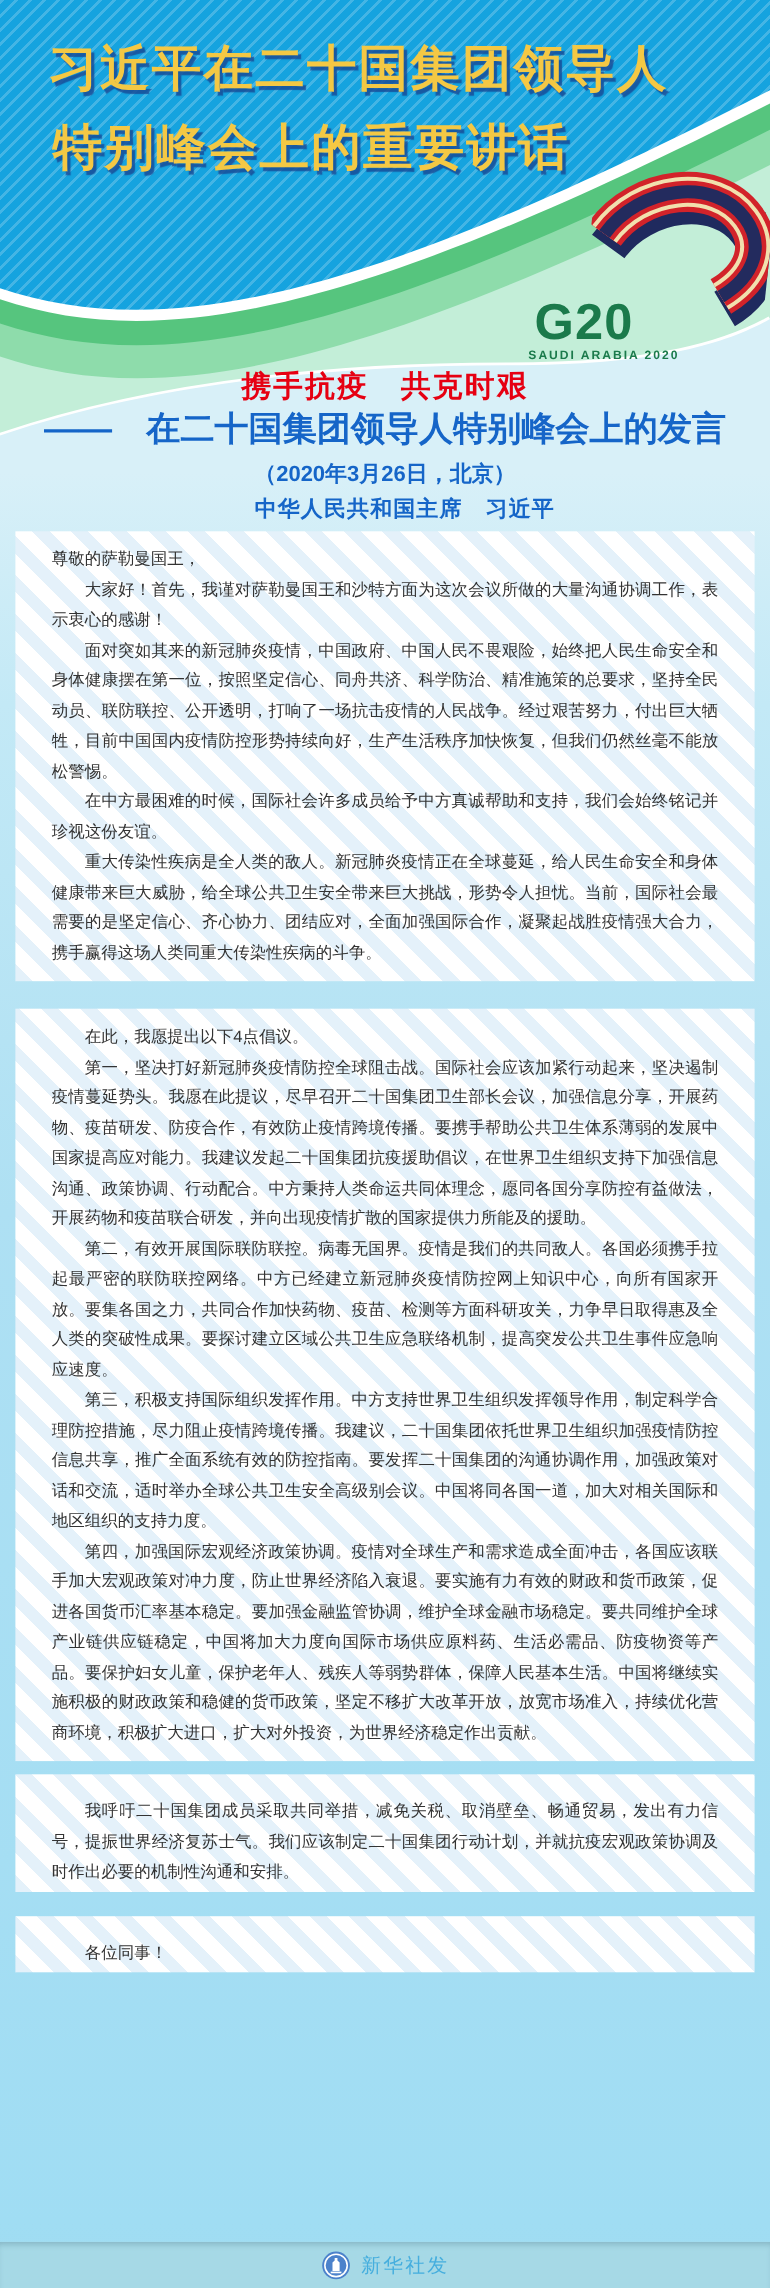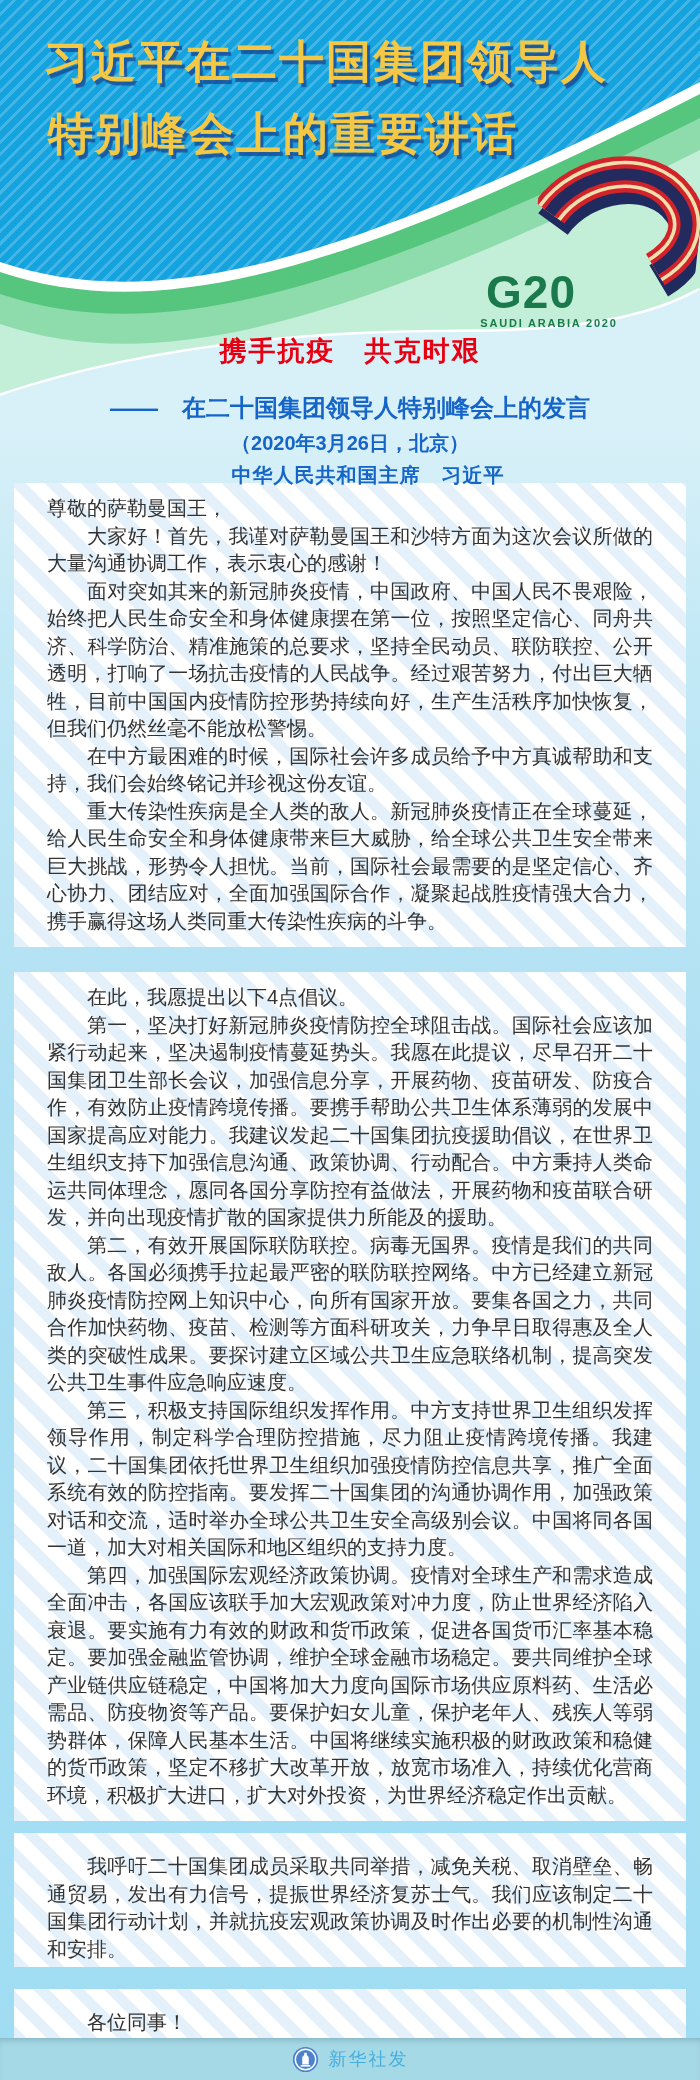--- a/index.html
+++ b/index.html
@@ -22,30 +22,30 @@
   .g20{position:absolute;left:430px;top:145px;width:260px;height:190px;z-index:3;}
   .g20 .ribbon{position:absolute;left:106px;top:0;width:164px;height:158px;transform:rotate(6deg);}
   .g20-word{position:absolute;left:16px;top:120px;width:170px;text-align:center;
         font-size:46px;font-weight:bold;color:#1b7a4b;letter-spacing:1px;}
   .g20-sub{position:absolute;left:24px;top:172px;width:190px;text-align:center;
         font-size:11px;font-weight:bold;color:#1b7a4b;letter-spacing:1.8px;}
 
   
   .speech-head{position:absolute;top:333px;left:0;width:700px;text-align:center;z-index:4;}
   .speech-head .red-title{font-size:27px;font-weight:bold;color:#e60012;letter-spacing:2px;}
-  .speech-head .sub1{margin-top:23px;font-size:24px;font-weight:bold;color:#1565c8;}
+  .speech-head .sub1{margin-top:0;font-size:31px;font-weight:bold;color:#1565c8;}
   .speech-head .sub2{margin-top:6px;font-size:20px;font-weight:bold;color:#1565c8;}
   .speech-head .sub3{margin-top:5px;font-size:20px;font-weight:bold;color:#1565c8;letter-spacing:1px;padding-left:36px;}
 
   
   .cards{position:absolute;top:483px;left:14px;width:672px;}
   .card{background:
         repeating-linear-gradient(45deg,#e4f1fa 0 11px,#ffffff 11px 25px);
         padding:12px 33px;margin-bottom:25px;
-        color:#333;font-size:20px;line-height:27.5px;text-align:justify;}
+        color:#333;font-size:15px;line-height:27.5px;text-align:justify;}
   .card:nth-child(3),.card:nth-child(4){padding-top:20px;padding-bottom:4px;}
   .card:nth-child(2){margin-bottom:12px;}
   .card:nth-child(3){margin-bottom:22px;}
   .card p.para{margin:0;}
   .card p.indent{text-indent:2em;}
 
   
   .footer-band{position:absolute;left:0;bottom:0;width:700px;height:42px;
         background:#a6d9e6;box-shadow:inset 0 5px 6px -3px rgba(50,90,110,.30);
         display:flex;align-items:center;justify-content:center;gap:10px;}

